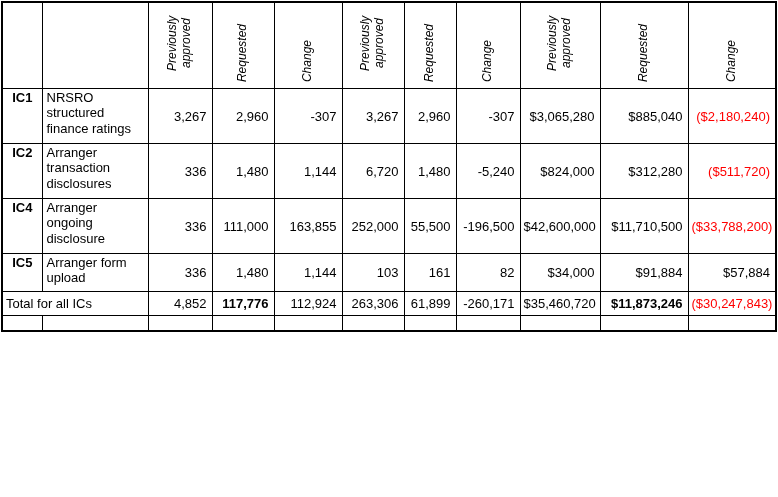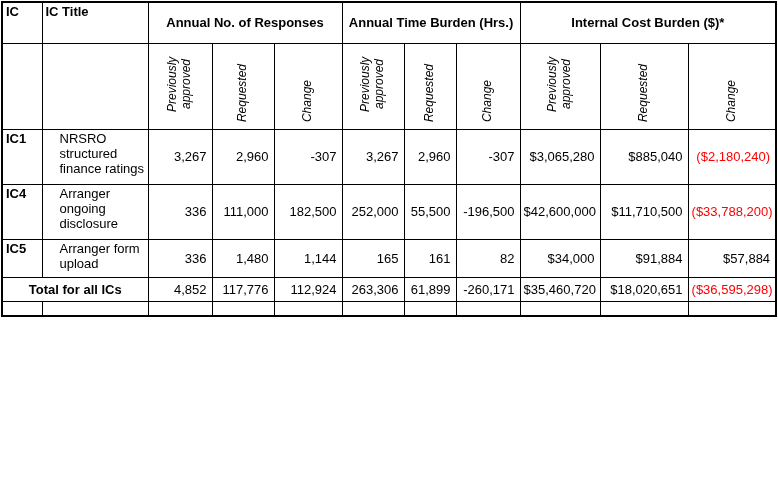--- a/index.html
+++ b/index.html
@@ -56,43 +56,43 @@
     font-style: italic;
     font-size: 12px;
     line-height: 1.15;
     max-height: 78px;
     white-space: normal;
   }
   
   td.ic {
     font-weight: bold;
     vertical-align: top;
-    text-align: left;
+    text-align: center;
   }
   td.title {
     vertical-align: top;
     text-align: left;
     line-height: 1.18;
-    padding-left: 17px;
+    padding-left: 4px;
   }
   td.num {
     text-align: right;
     vertical-align: middle;
     padding-right: 5px;
   }
   td.neg { color: var(--neg); }
-  td.bold { font-weight: normal; }
+  td.bold { font-weight: bold; }
   tr.r1, tr.r2, tr.r4 { height: 55px; }
   tr.r3 { height: 35px; }
   tr.r5 { height: 38px; }
   tr.r6 { height: 90px; }
   tr.total-row { height: 24px; }
   tr.total-row td.label {
-    font-weight: bold;
-    text-align: center;
+    font-weight: normal;
+    text-align: left;
     vertical-align: middle;
   }
   tr.partial { height: 15px; }
   tr.partial td { border-bottom: none; }
 </style>
 </head>
 <body>
 
 <table class="burden">
   <colgroup>
@@ -103,27 +103,20 @@
       <col style="width:68px">
     <col style="width:62px">
       <col style="width:52px">
       <col style="width:64px">
     <col style="width:80px">
       <col style="width:88px">
       <col style="width:88px">
   </colgroup>
 
   <tbody>
-      <tr class="hdr1">
-    <th class="corner">IC</th>
-    <th class="corner">IC Title</th>
-    <th class="group" colspan="3">Annual No. of Responses</th>
-    <th class="group" colspan="3">Annual Time Burden (Hrs.)</th>
-    <th class="group" colspan="3">Internal Cost Burden ($)*</th>
-  </tr>
 
   <tr class="hdr2">
     <td></td>
     <td></td>
     <td class="rot-cell"><span class="rot">Previously approved</span></td>
     <td class="rot-cell"><span class="rot">Requested</span></td>
     <td class="rot-cell"><span class="rot">Change</span></td>
     <td class="rot-cell"><span class="rot">Previously approved</span></td>
     <td class="rot-cell"><span class="rot">Requested</span></td>
     <td class="rot-cell"><span class="rot">Change</span></td>
@@ -139,62 +132,75 @@
     <td class="num">2,960</td>
     <td class="num">-307</td>
     <td class="num">3,267</td>
     <td class="num">2,960</td>
     <td class="num">-307</td>
     <td class="num">$3,065,280</td>
     <td class="num">$885,040</td>
     <td class="num neg">($2,180,240)</td>
   </tr>
 
+  <tr class="r2">
+    <td class="ic">IC2</td>
+    <td class="title">Arranger transaction disclosures</td>
+    <td class="num">336</td>
+    <td class="num">1,480</td>
+    <td class="num">1,144</td>
+    <td class="num">6,720</td>
+    <td class="num">1,480</td>
+    <td class="num">-5,240</td>
+    <td class="num">$824,000</td>
+    <td class="num">$312,280</td>
+    <td class="num neg">($511,720)</td>
+  </tr>
 
 
   <tr class="r4">
     <td class="ic">IC4</td>
     <td class="title">Arranger ongoing disclosure</td>
     <td class="num">336</td>
     <td class="num">111,000</td>
-    <td class="num">182,500</td>
+    <td class="num">163,855</td>
     <td class="num">252,000</td>
     <td class="num">55,500</td>
     <td class="num">-196,500</td>
     <td class="num">$42,600,000</td>
     <td class="num">$11,710,500</td>
     <td class="num neg">($33,788,200)</td>
   </tr>
 
   <tr class="r5">
     <td class="ic">IC5</td>
     <td class="title">Arranger form upload</td>
     <td class="num">336</td>
     <td class="num">1,480</td>
     <td class="num">1,144</td>
-    <td class="num">165</td>
+    <td class="num">103</td>
     <td class="num">161</td>
     <td class="num">82</td>
     <td class="num">$34,000</td>
     <td class="num">$91,884</td>
     <td class="num">$57,884</td>
   </tr>
 
 
   <tr class="total-row">
     <td class="label" colspan="2">Total for all ICs</td>
     <td class="num">4,852</td>
     <td class="num bold">117,776</td>
     <td class="num">112,924</td>
     <td class="num">263,306</td>
     <td class="num">61,899</td>
     <td class="num">-260,171</td>
     <td class="num">$35,460,720</td>
-    <td class="num bold">$18,020,651</td>
-    <td class="num neg">($36,595,298)</td>
+    <td class="num bold">$11,873,246</td>
+    <td class="num neg">($30,247,843)</td>
   </tr>
 
   <tr class="partial">
     <td></td>
     <td></td>
     <td></td>
     <td></td>
     <td></td>
     <td></td>
     <td></td>

